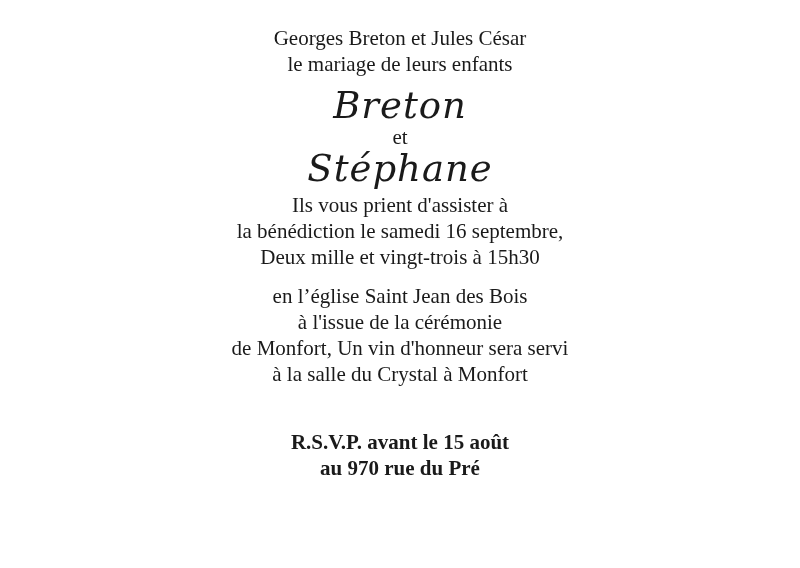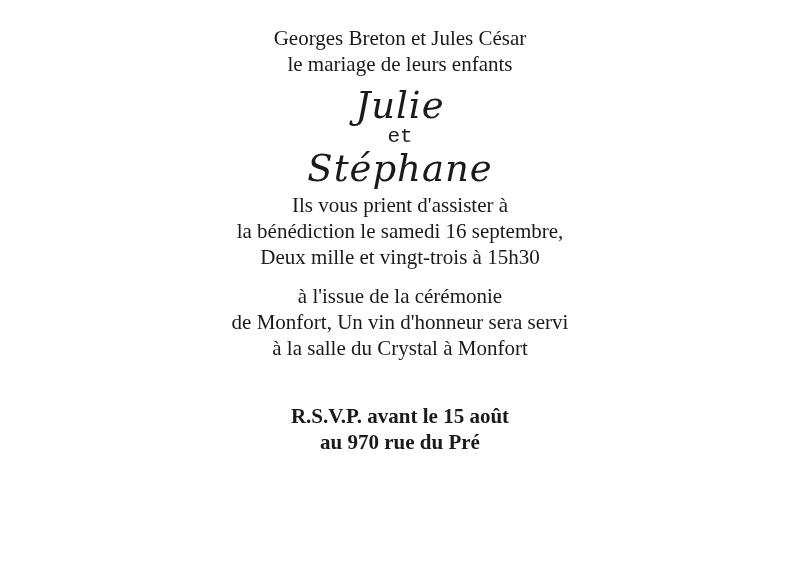--- a/index.html
+++ b/index.html
@@ -33,21 +33,20 @@
   }
   .script-name {
     font-family: "DejaVu Serif", serif;
     font-style: italic;
     font-size: 37px;
     line-height: 41px;
     letter-spacing: 1px;
   }
   .conjunction {
     line-height: 22px;
-    font-family: Liberation Mono, monospace;
   }
   .ceremony {
     margin-top: 3px;
   }
   .venue {
     margin-top: 13px;
   }
   .rsvp {
     margin-top: 42px;
     font-weight: bold;
@@ -57,32 +56,33 @@
 <body>
 
 <div class="card">
 
   <div class="intro">
     <p>Georges Breton et Jules César</p>
     <p>le mariage de leurs enfants</p>
   </div>
 
   <div class="names">
-    <p class="script-name">Julie</p>
+    <p class="script-name">Breton</p>
     <p class="conjunction">et</p>
     <p class="script-name">Stéphane</p>
   </div>
 
   <div class="ceremony">
     <p>Ils vous prient d'assister à</p>
     <p>la bénédiction le samedi 16 septembre,</p>
     <p>Deux mille et vingt-trois à 15h30</p>
   </div>
 
   <div class="venue">
+    <p>en l’église Saint Jean des Bois</p>
     <p>à l'issue de la cérémonie</p>
     <p>de Monfort, Un vin d'honneur sera servi</p>
     <p>à la salle du Crystal à Monfort</p>
   </div>
 
   <div class="rsvp">
     <p>R.S.V.P. avant le 15 août</p>
     <p>au 970 rue du Pré</p>
   </div>
 

